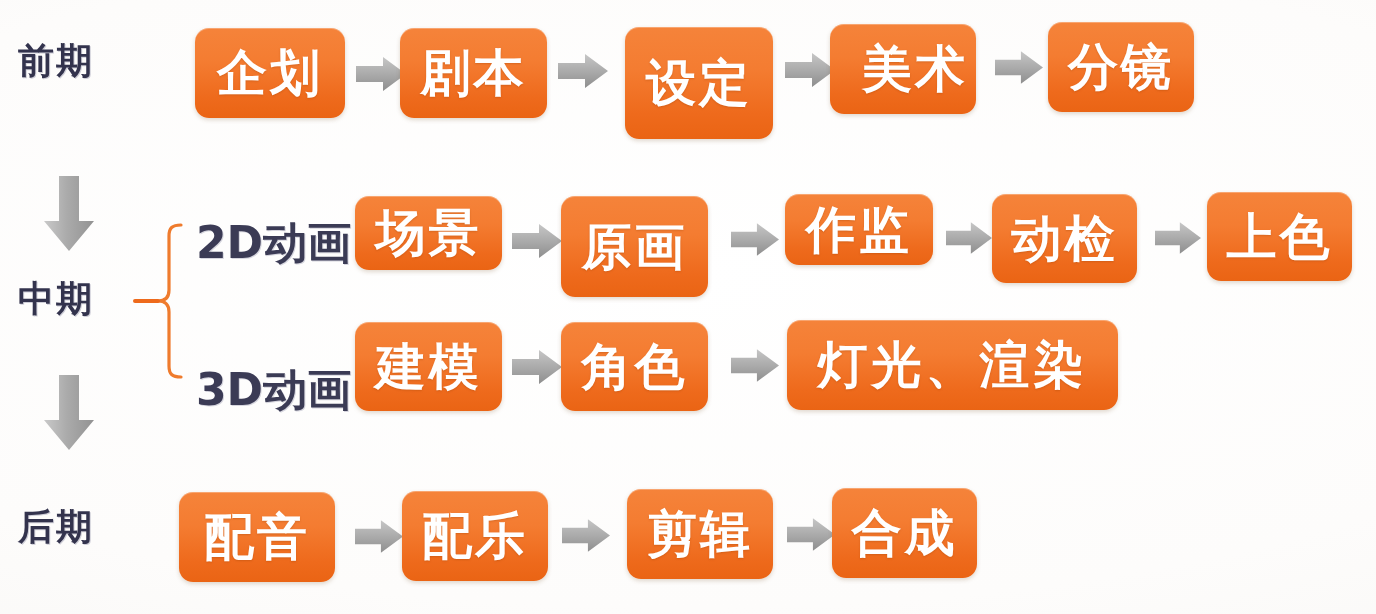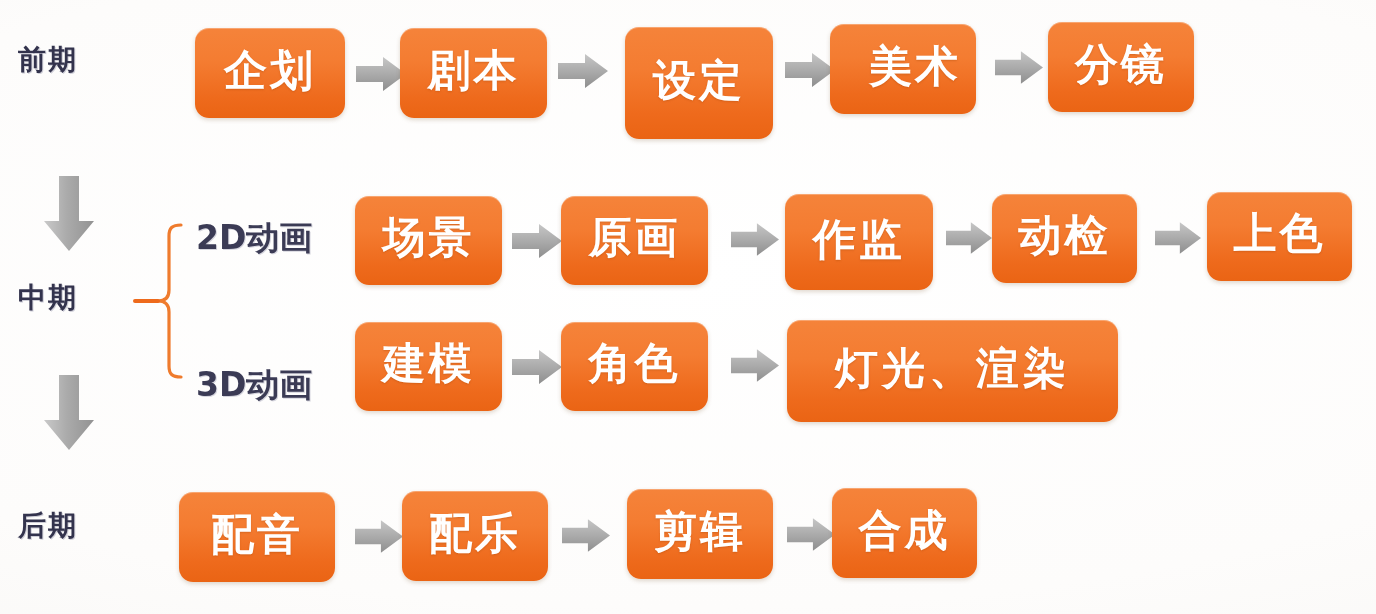--- a/index.html
+++ b/index.html
@@ -20,34 +20,34 @@
     position: relative;
     width: 1376px;
     height: 614px;
     background:
       radial-gradient(ellipse 120% 90% at 50% 45%, #ffffff 0%, #fdfcfb 60%, #f7f6f4 100%);
   }
 
   
   .stage-label {
     position: absolute;
-    font-size: 28px;
+    font-size: 36px;
     font-weight: 700;
     color: #33334d;
     letter-spacing: 2px;
     line-height: 1;
     white-space: nowrap;
     text-shadow: 1px 1px 0 rgba(120,120,150,0.35);
-    font-family: Liberation Sans, sans-serif;
+    font-family: Liberation Mono, monospace;
   }
 
   
   .sub-label {
     position: absolute;
-    font-size: 33px;
+    font-size: 44px;
     font-weight: 700;
     color: #3b3b55;
     letter-spacing: 0px;
     line-height: 1;
     white-space: nowrap;
     text-shadow: 1px 1px 0 rgba(130,130,160,0.32);
     font-family: "DejaVu Sans", "Liberation Sans", sans-serif;
   }
 
   
@@ -58,27 +58,27 @@
     box-shadow:
       0 2px 4px rgba(120, 80, 40, 0.22),
       inset 0 1px 0 rgba(255,255,255,0.28);
     display: flex;
     align-items: center;
     justify-content: center;
     box-sizing: border-box;
   }
   .node-text {
     color: #ffffff;
-    font-size: 43px;
+    font-size: 50px;
     font-weight: 700;
     letter-spacing: 3px;
     line-height: 1;
     white-space: nowrap;
     text-shadow: 0 1px 2px rgba(160, 70, 10, 0.35);
-    font-family: Liberation Mono, monospace;
+    font-family: Liberation Sans, sans-serif;
   }
   .node.wide .node-text {
     letter-spacing: 4px;
   }
 
   
   .arrow-right {
     position: absolute;
     display: block;
   }
@@ -155,37 +155,37 @@
 
   <div class="stage-label" style="left:18px; top:284px;"><span>中期</span></div>
 
   <svg class="brace" style="left:132px; top:222px;" width="52" height="158" viewBox="0 0 52 158">
     <path d="M49,3 C40,3 37,6 37,14 L37,68 C37,76 33,79 26,79 C33,79 37,82 37,90 L37,144 C37,152 40,155 49,155" fill="none" stroke="#ef7b2d" stroke-width="3.2" stroke-linecap="round"></path>
     <line x1="3" y1="79" x2="26" y2="79" stroke="#ee6a1c" stroke-width="4" stroke-linecap="round"></line>
   </svg>
 
   <div class="sub-label" style="left:196px; top:221px;">2D动画</div>
 
-  <div class="node" style="left:355px; top:196px; width:147px; height:89px;">
+  <div class="node" style="left:355px; top:196px; width:147px; height:74px;">
     <span class="node-text">场景</span>
   </div>
 
   <svg class="arrow-right" style="left:512px; top:224px;" width="50" height="34" viewBox="0 0 50 34">
     <path d="M0,9 L27,9 L27,0 L50,17 L27,34 L27,25 L0,25 Z" fill="url(#ag1)"></path>
   </svg>
 
-  <div class="node" style="left:561px; top:196px; width:147px; height:89px;">
+  <div class="node" style="left:561px; top:196px; width:147px; height:101px;">
     <span class="node-text">原画</span>
   </div>
 
   <svg class="arrow-right" style="left:731px; top:223px;" width="48" height="33" viewBox="0 0 50 34">
     <path d="M0,9 L27,9 L27,0 L50,17 L27,34 L27,25 L0,25 Z" fill="url(#ag1)"></path>
   </svg>
 
-  <div class="node" style="left:785px; top:194px; width:148px; height:96px;text-align:right;">
+  <div class="node" style="left:785px; top:194px; width:148px; height:71px;text-align:right;">
     <span class="node-text">作监</span>
   </div>
 
   <svg class="arrow-right" style="left:946px; top:222px;" width="46" height="32" viewBox="0 0 50 34">
     <path d="M0,9 L27,9 L27,0 L50,17 L27,34 L27,25 L0,25 Z" fill="url(#ag1)"></path>
   </svg>
 
   <div class="node" style="left:992px; top:194px; width:145px; height:89px;">
     <span class="node-text">动检</span>
   </div>
@@ -209,21 +209,21 @@
   </svg>
 
   <div class="node" style="left:561px; top:322px; width:147px; height:89px;">
     <span class="node-text">角色</span>
   </div>
 
   <svg class="arrow-right" style="left:731px; top:349px;" width="48" height="33" viewBox="0 0 50 34">
     <path d="M0,9 L27,9 L27,0 L50,17 L27,34 L27,25 L0,25 Z" fill="url(#ag1)"></path>
   </svg>
 
-  <div class="node wide" style="left:787px; top:320px; width:331px; height:102px;text-align:right;">
+  <div class="node wide" style="left:787px; top:320px; width:331px; height:90px;text-align:right;">
     <span class="node-text">灯光、渲染</span>
   </div>
 
   <svg class="arrow-down" style="left:44px; top:375px;" width="50" height="75" viewBox="0 0 50 75">
     <path d="M15,0 L35,0 L35,45 L50,45 L25,75 L0,45 L15,45 Z" fill="url(#agd)"></path>
   </svg>
 
   <div class="stage-label" style="left:18px; top:512px;">后期</div>
 
   <div class="node" style="left:179px; top:492px; width:156px; height:90px;">

